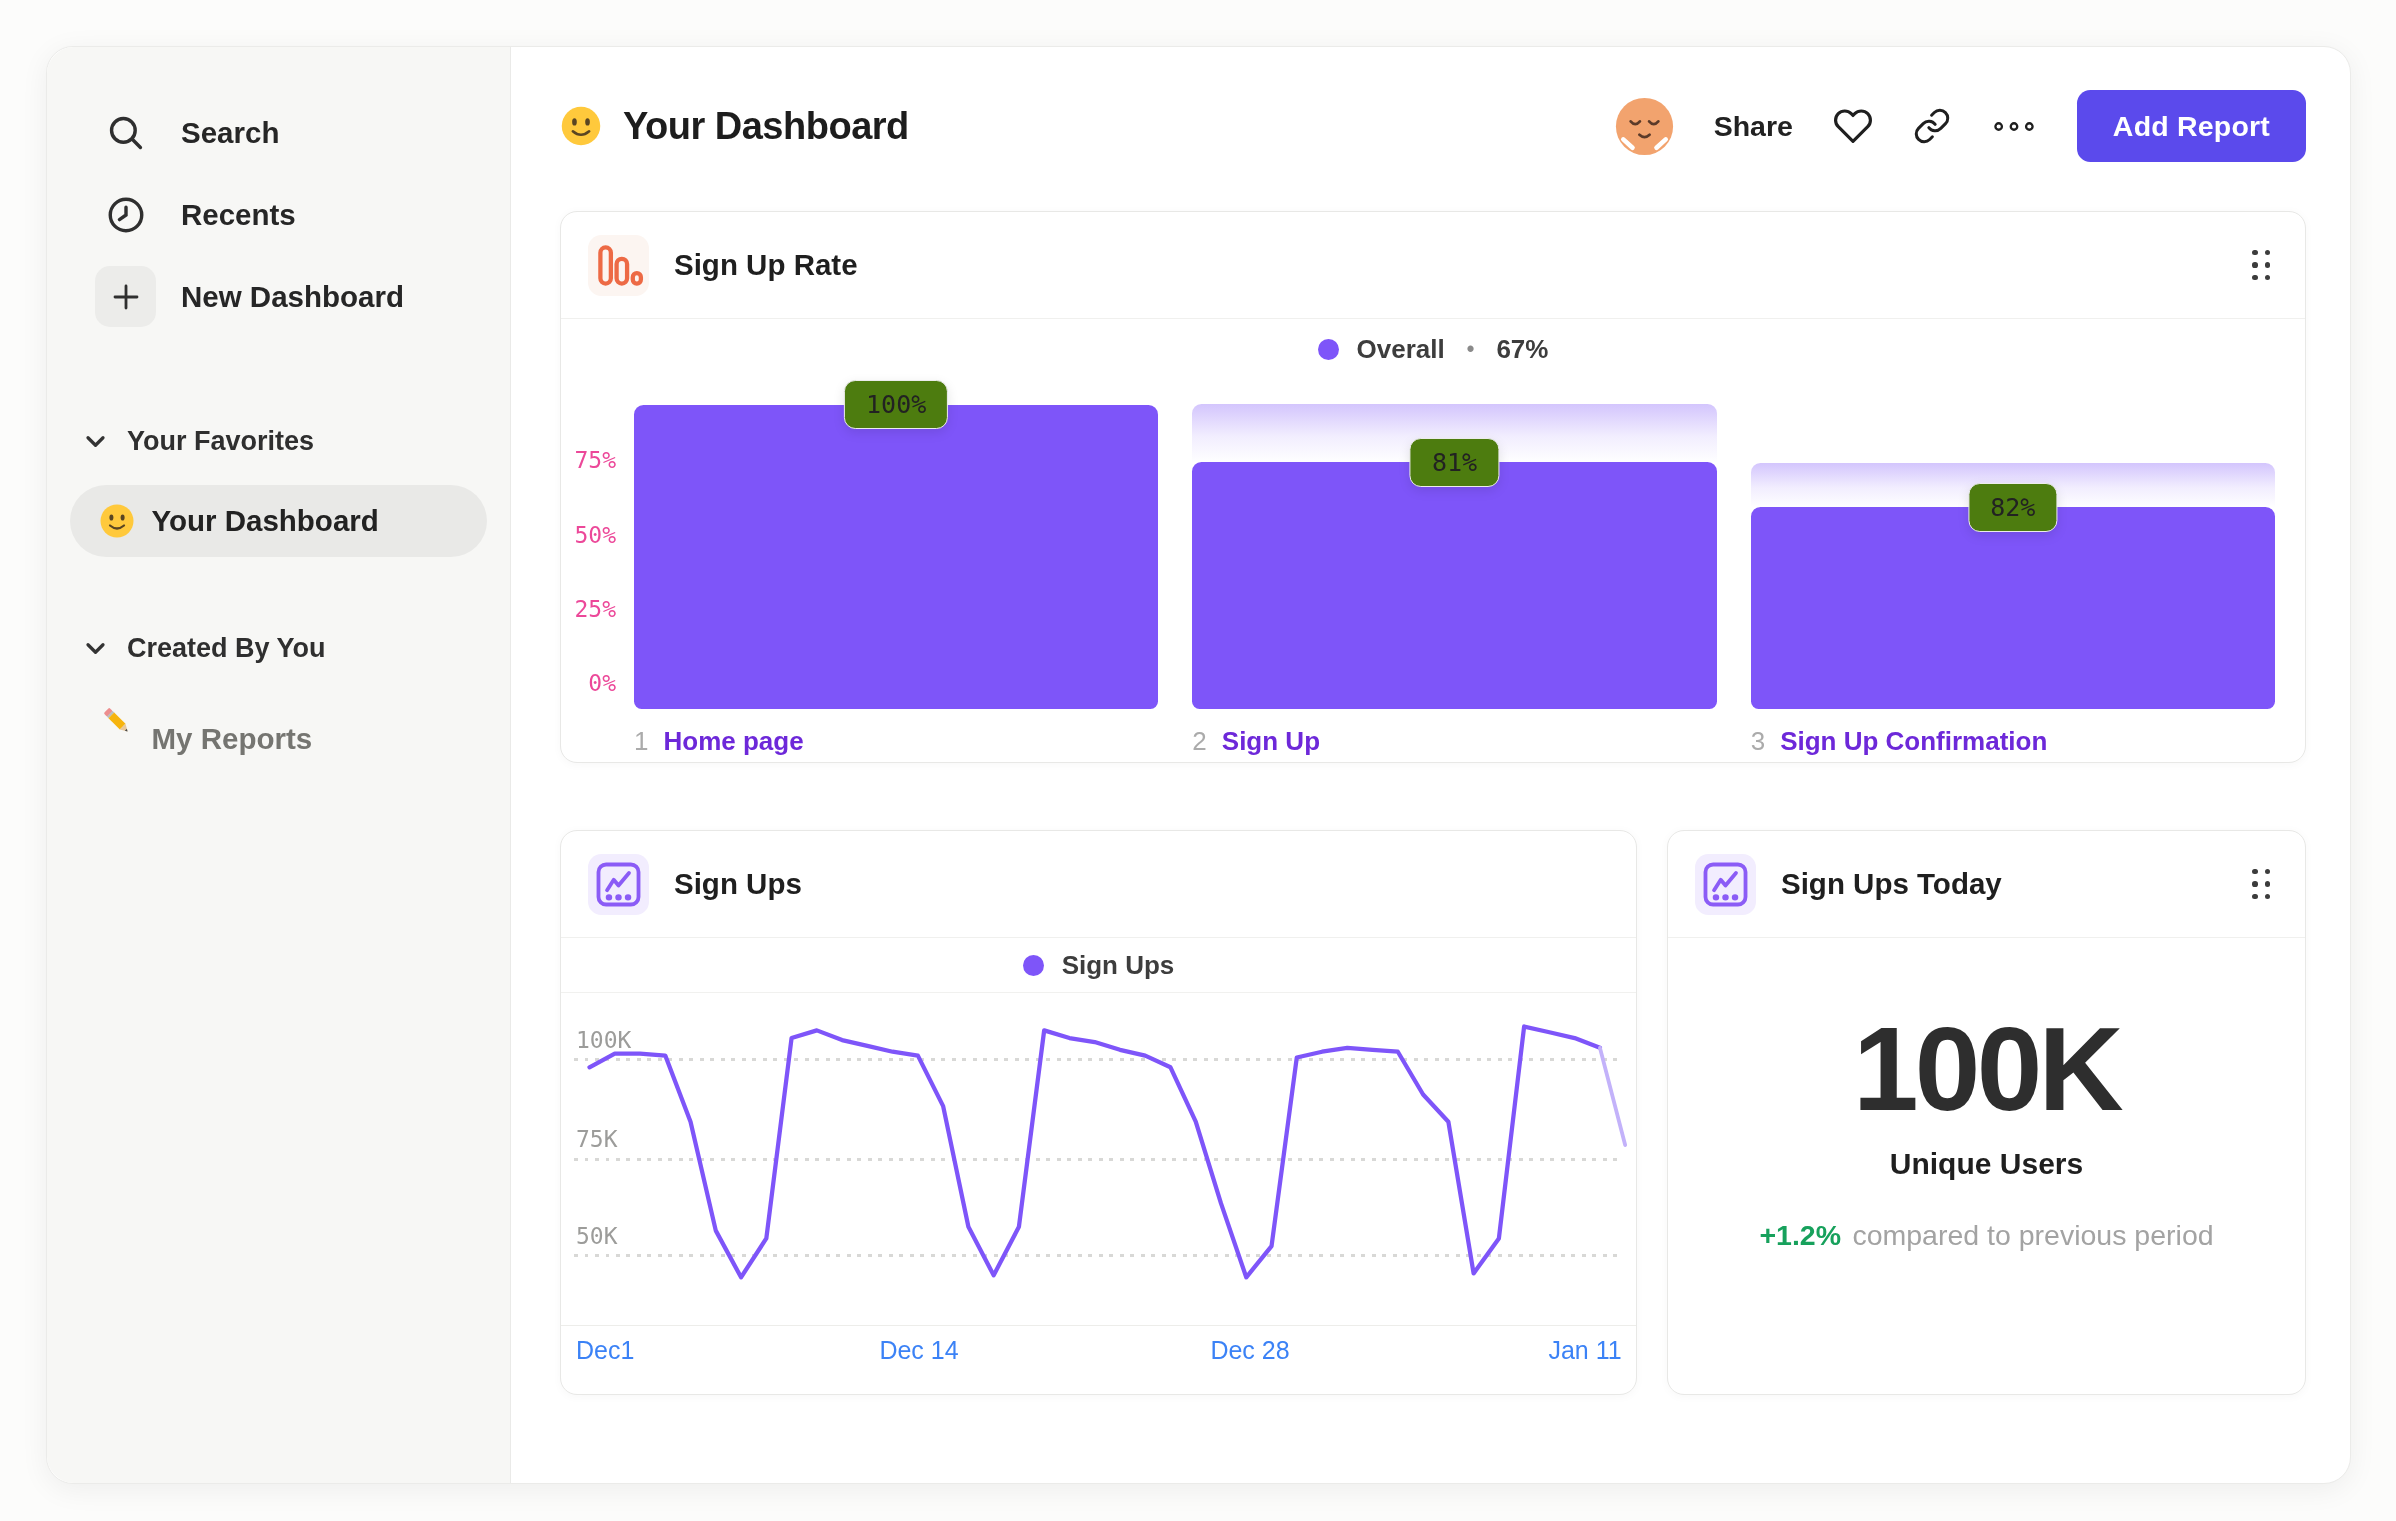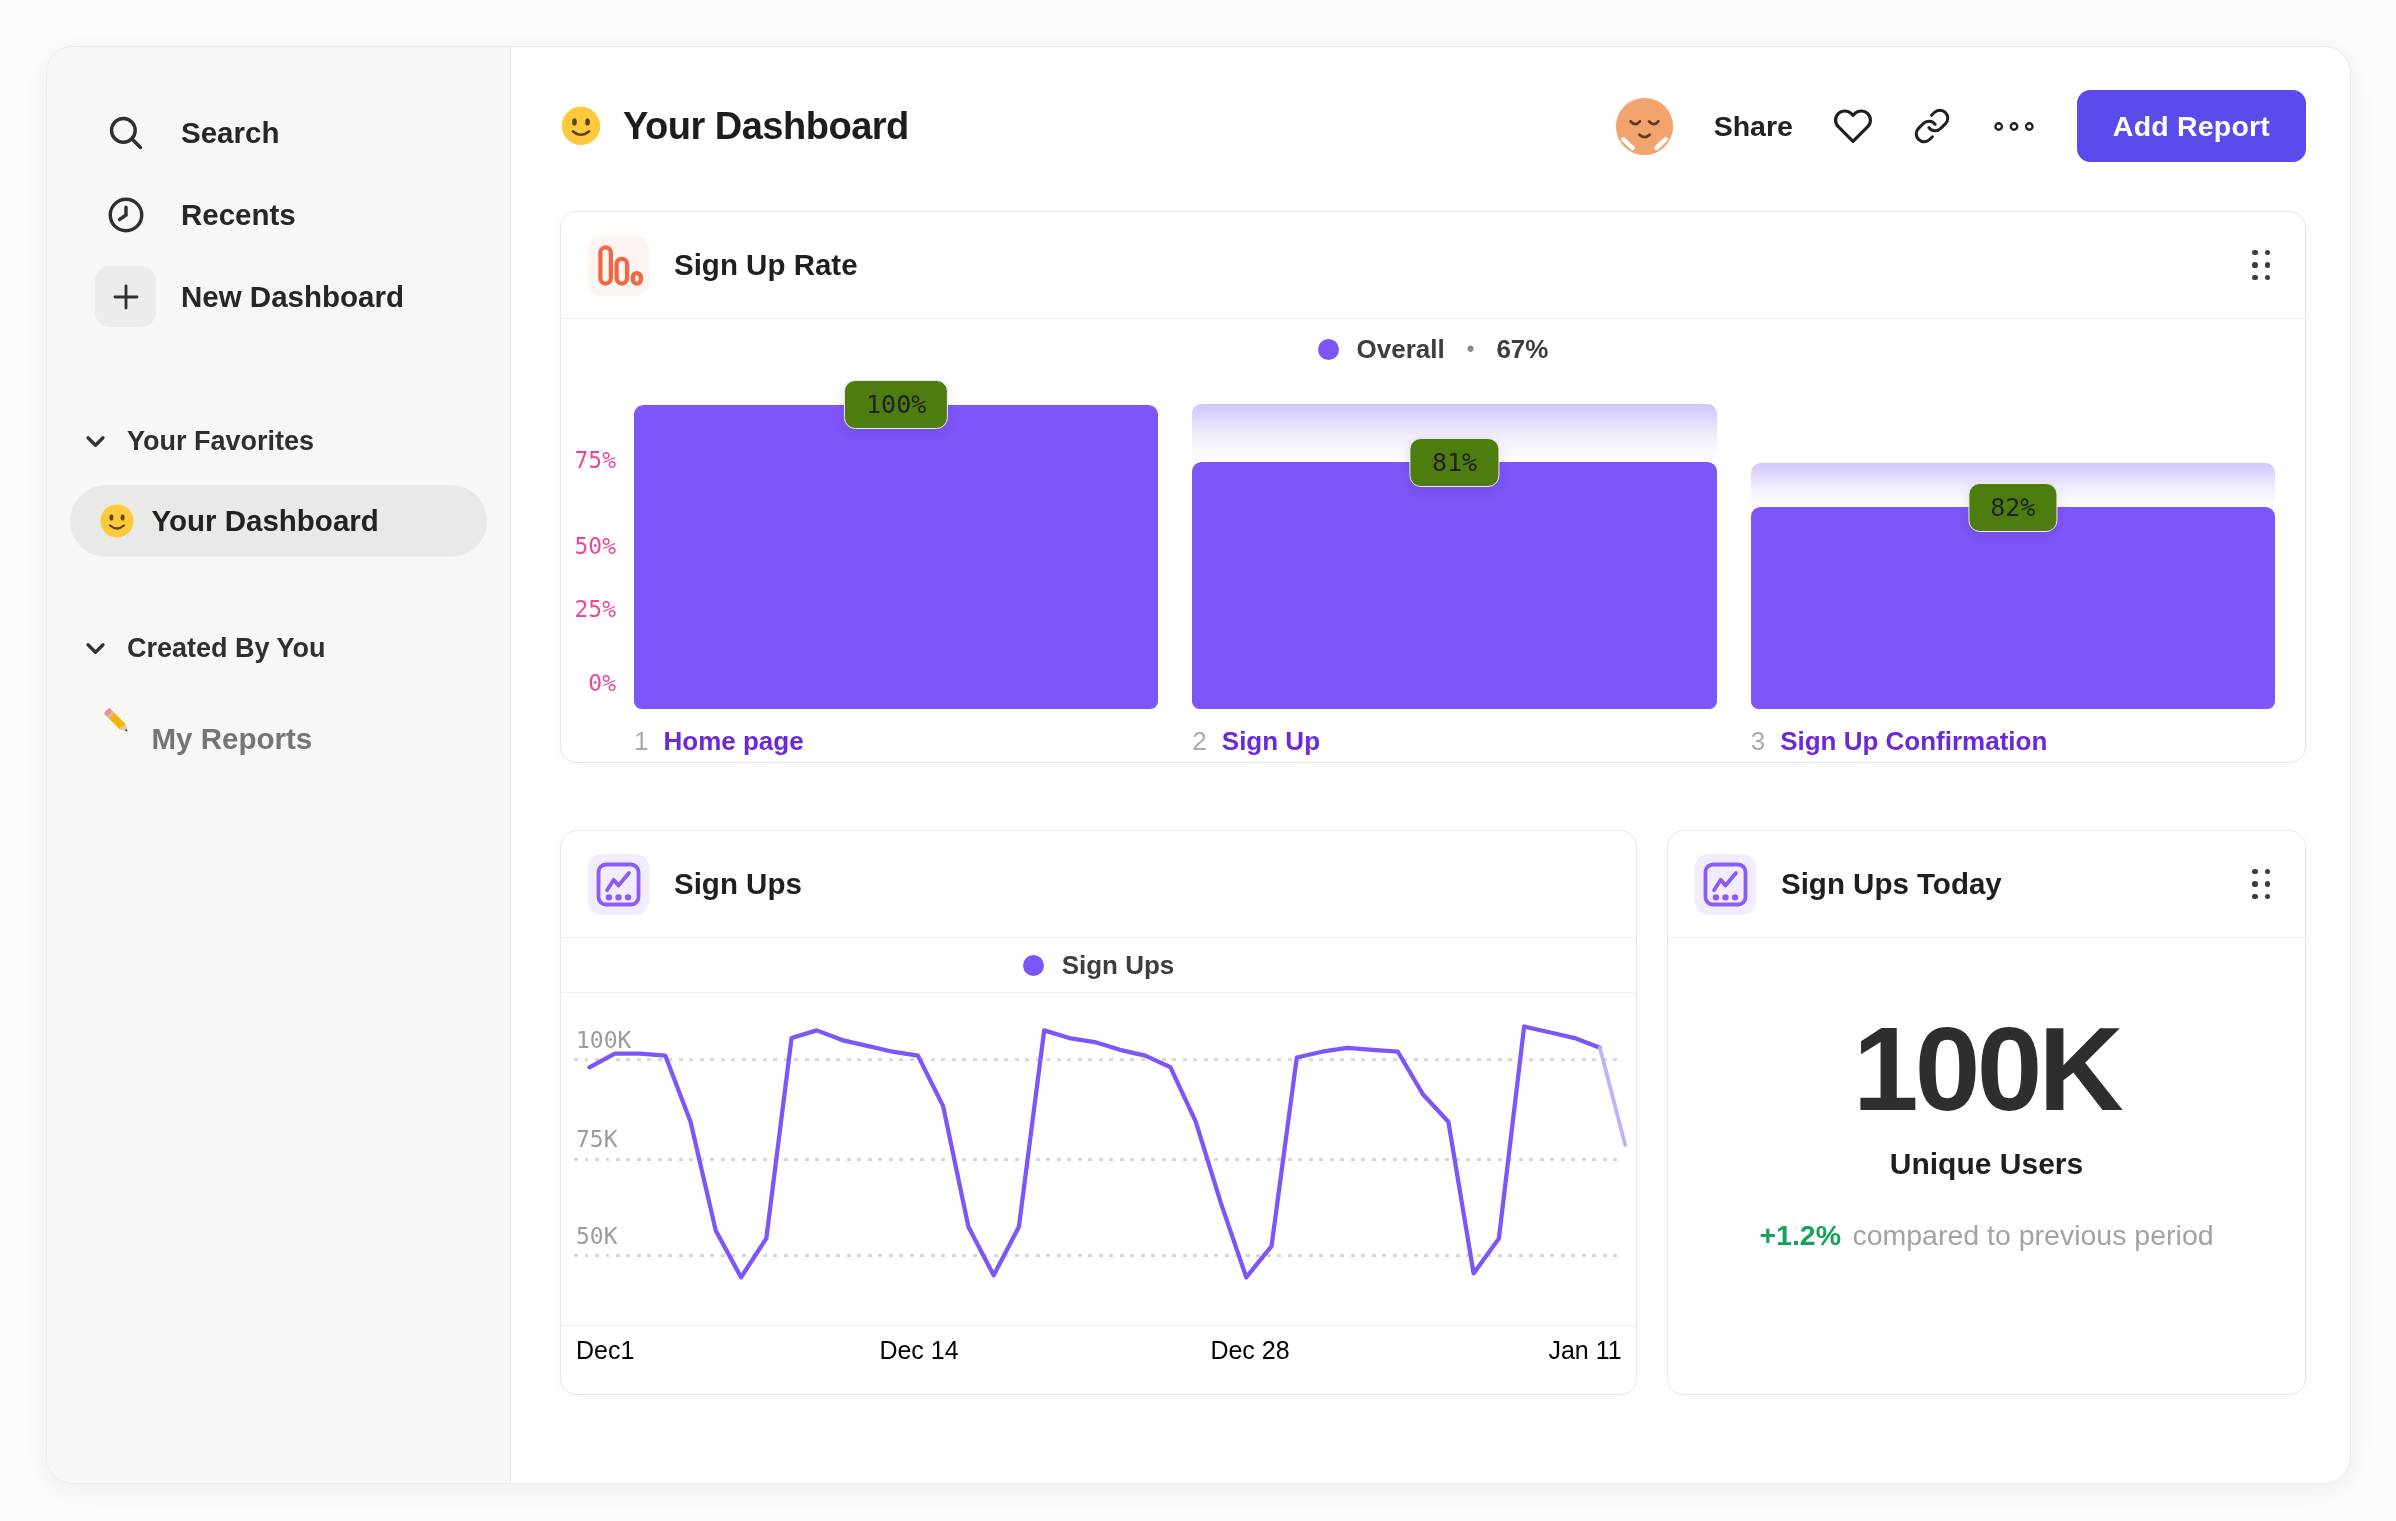--- a/index.html
+++ b/index.html
@@ -85,21 +85,21 @@
   .cards-row { margin-top:67px; display:flex; gap:30px; }
   .card-line { width:1077px; height:565px; }
   .card-line .legend-row { height:55px; border-bottom:1px solid #f1f1ef; }
   .plot-line { position:relative; height:333px; border-bottom:1.9px solid #ededea; }
   .dotline { position:absolute; left:13.3px; right:13.3px; height:2.9px;
     background-image:repeating-linear-gradient(90deg,#d8d8d6 0 3.8px, transparent 3.8px 10.5px); }
   .ly { position:absolute; left:15px; transform:translateY(-50%);
     font-family:"DejaVu Sans Mono", monospace; font-size:23px; color:#9c9c9a; z-index:2; }
   #line-svg { position:absolute; inset:0; width:100%; height:100%; z-index:1; }
   .x-labels { position:relative; height:42px; margin-top:9.5px; }
-  .lx { position:absolute; top:0; font-size:25px; color:#000000; white-space:nowrap; }
+  .lx { position:absolute; top:0; font-size:25px; color:#3b82f6; white-space:nowrap; }
 
   .card-big { width:639px; height:565px; }
   .big-number { margin-top:63px; text-align:center; font-size:118px; font-weight:800;
     letter-spacing:-3.8px; color:#2e2e2e; }
   .big-metric { margin-top:9.5px; text-align:center; font-size:30px; font-weight:700; color:#1f1f1f; }
   .delta-row { margin-top:38px; display:flex; justify-content:center; align-items:baseline; gap:11.4px; }
   .delta { font-size:28.5px; font-weight:800; color:#17a15c; }
   .delta-cmp { font-size:28.5px; color:#a3a3a3; }
 
   svg { display:block; }
@@ -248,21 +248,21 @@
         </span>
       </div>
       <div class="legend-row">
         <span class="legend-dot"></span>
         <span class="legend-lbl">Overall</span>
         <span class="legend-sep">•</span>
         <span class="legend-val">67%</span>
       </div>
       <div class="plot-funnel">
         <span class="fy" style="top:80px">75%</span>
-        <span class="fy" style="top:166px">50%</span>
+        <span class="fy" style="top:155px">50%</span>
         <span class="fy" style="top:229px">25%</span>
         <span class="fy" style="top:303px">0%</span>
         <div class="funnel-cols" id="funnel-cols">
             <div class="f-col">
               <div class="f-solid" style="height: 304px;"></div>
               <div class="f-chip" style="bottom: 280px;">100%</div>
             </div>
             <div class="f-col">
               <div class="f-ghost" style="bottom: 246px; height: 59px;"></div>
               <div class="f-solid" style="height: 247px;"></div>

